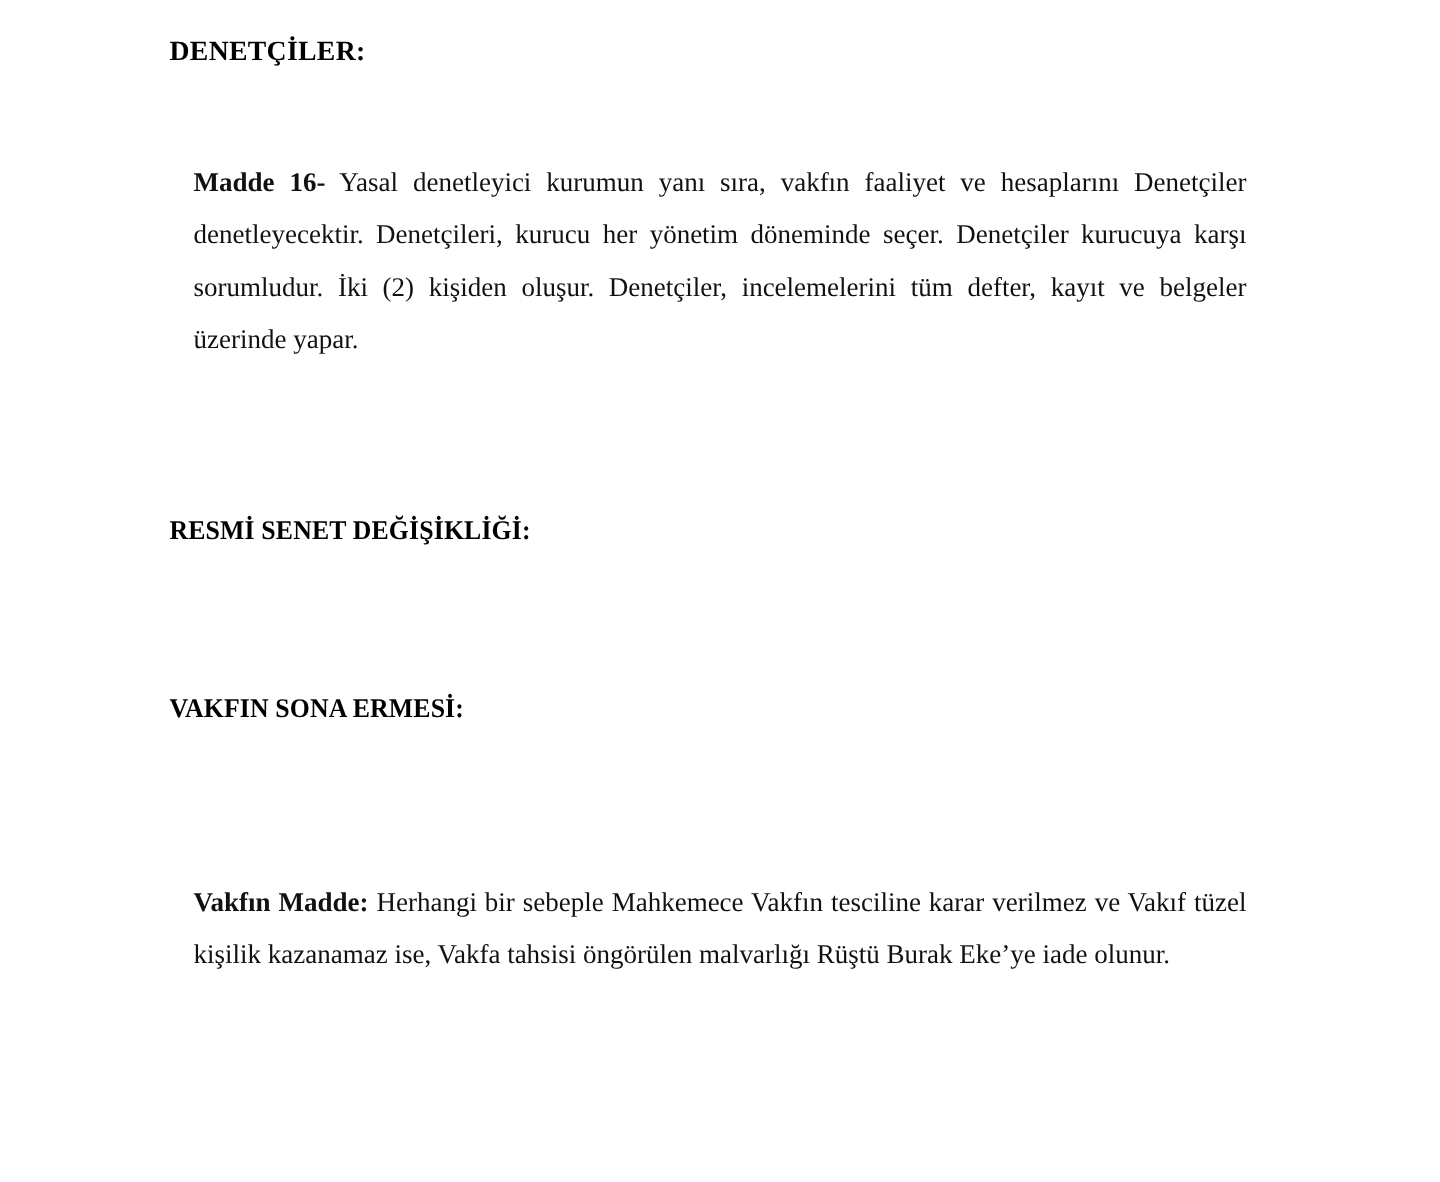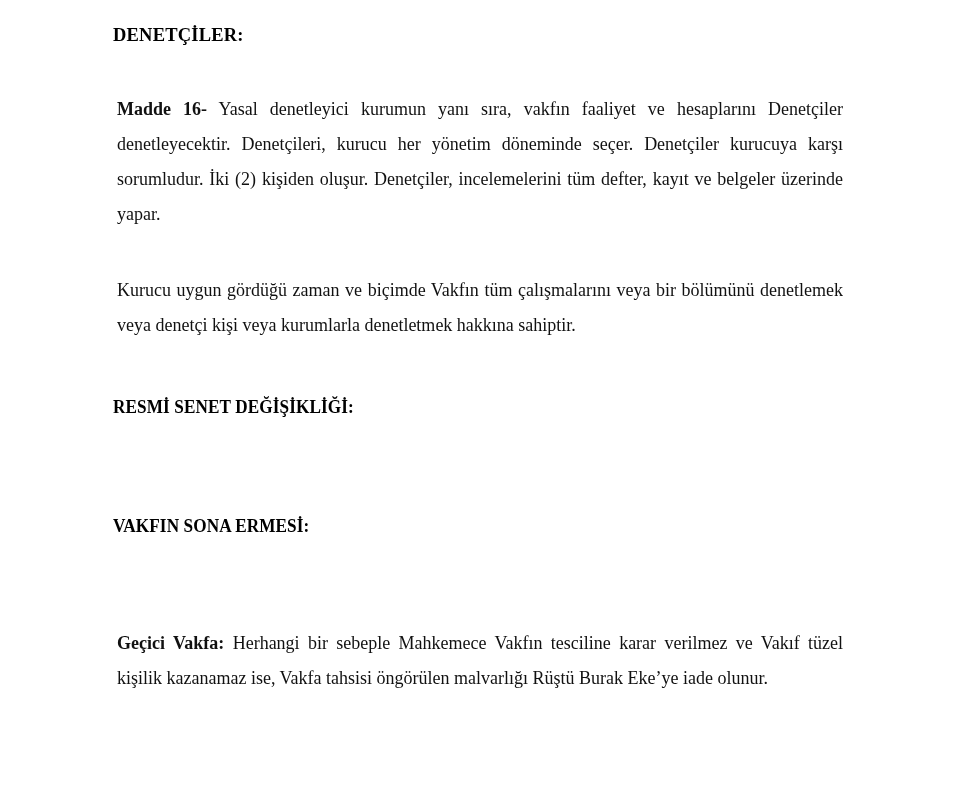--- a/index.html
+++ b/index.html
@@ -47,21 +47,21 @@
     letter-spacing: 0.1px;
   }
 
   
   .para {
     font-size: 18px;
     line-height: 35px;
     text-align: justify;
     text-justify: inter-word;
     color: #111111;
-    margin: 4px;
+    margin: 16px;
     hyphens: none;
   }
   .para .lead {
     font-weight: bold;
   }
 
   
   .gap-lg { height: 35px; }
   .gap-md { height: 33px; }
   .gap-sm { height: 14px; }
@@ -74,37 +74,36 @@
   <div class="content">
 
     <div class="heading">DENETÇİLER:</div>
 
     <div class="gap-lg"></div>
 
     <p class="para"><span class="lead">Madde 16-</span><span> Yasal denetleyici kurumun yanı sıra, vakfın faaliyet ve hesaplarını Denetçiler denetleyecektir. Denetçileri, kurucu her yönetim döneminde seçer. Denetçiler kurucuya karşı sorumludur. İki (2) kişiden oluşur. Denetçiler, incelemelerini tüm defter, kayıt ve belgeler üzerinde yapar.</span></p>
 
     <div class="gap-md"></div>
 
-    <p class="para"><span>Kurucu uygun gördüğü zaman ve biçimde Vakfın tüm çalışmalarını veya bir bölümünü denetlemek veya denetçi kişi veya kurumlarla denetletmek hakkına sahiptir.</span></p>
 
     <div class="gap-lg"></div>
     <div class="gap-xs"></div>
 
     <div class="heading condensed">RESMİ SENET DEĞİŞİKLİĞİ:</div>
 
     <div class="gap-lg"></div>
 
 
     <div class="gap-lg"></div>
     <div class="gap-sm"></div>
 
     <div class="heading condensed">VAKFIN SONA ERMESİ:</div>
 
     <div class="gap-lg"></div>
 
 
     <div class="gap-lg"></div>
     <div class="gap-xs"></div>
 
-    <p class="para"><span class="lead">Geçici Vakfa:</span><span> Herhangi bir sebeple Mahkemece Vakfın tesciline karar verilmez ve Vakıf tüzel kişilik kazanamaz ise, Vakfa tahsisi öngörülen malvarlığı Rüştü Burak Eke’ye iade olunur.</span></p>
+    <p class="para"><span class="lead">Vakfın Madde:</span><span> Herhangi bir sebeple Mahkemece Vakfın tesciline karar verilmez ve Vakıf tüzel kişilik kazanamaz ise, Vakfa tahsisi öngörülen malvarlığı Rüştü Burak Eke’ye iade olunur.</span></p>
 
   </div>
 </div>
 
 </body></html>

